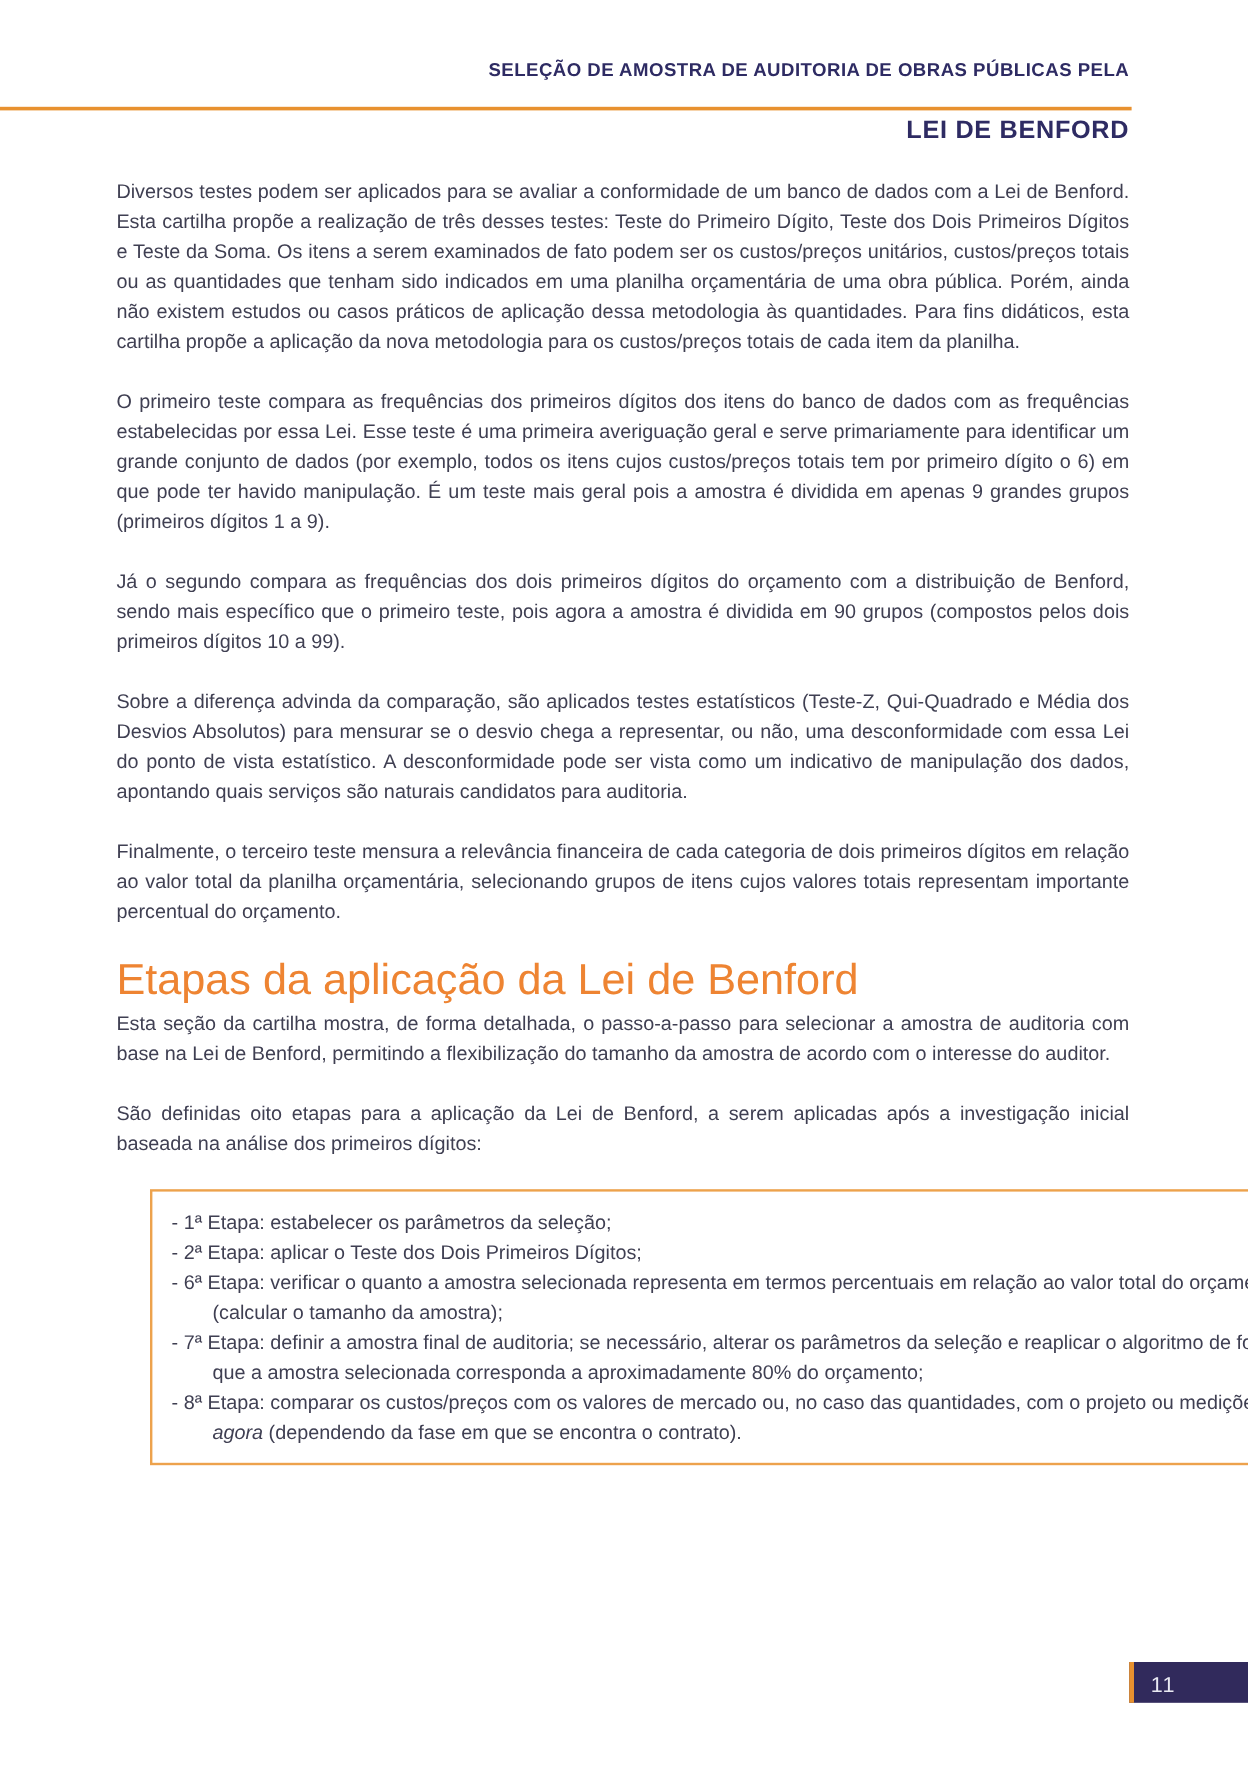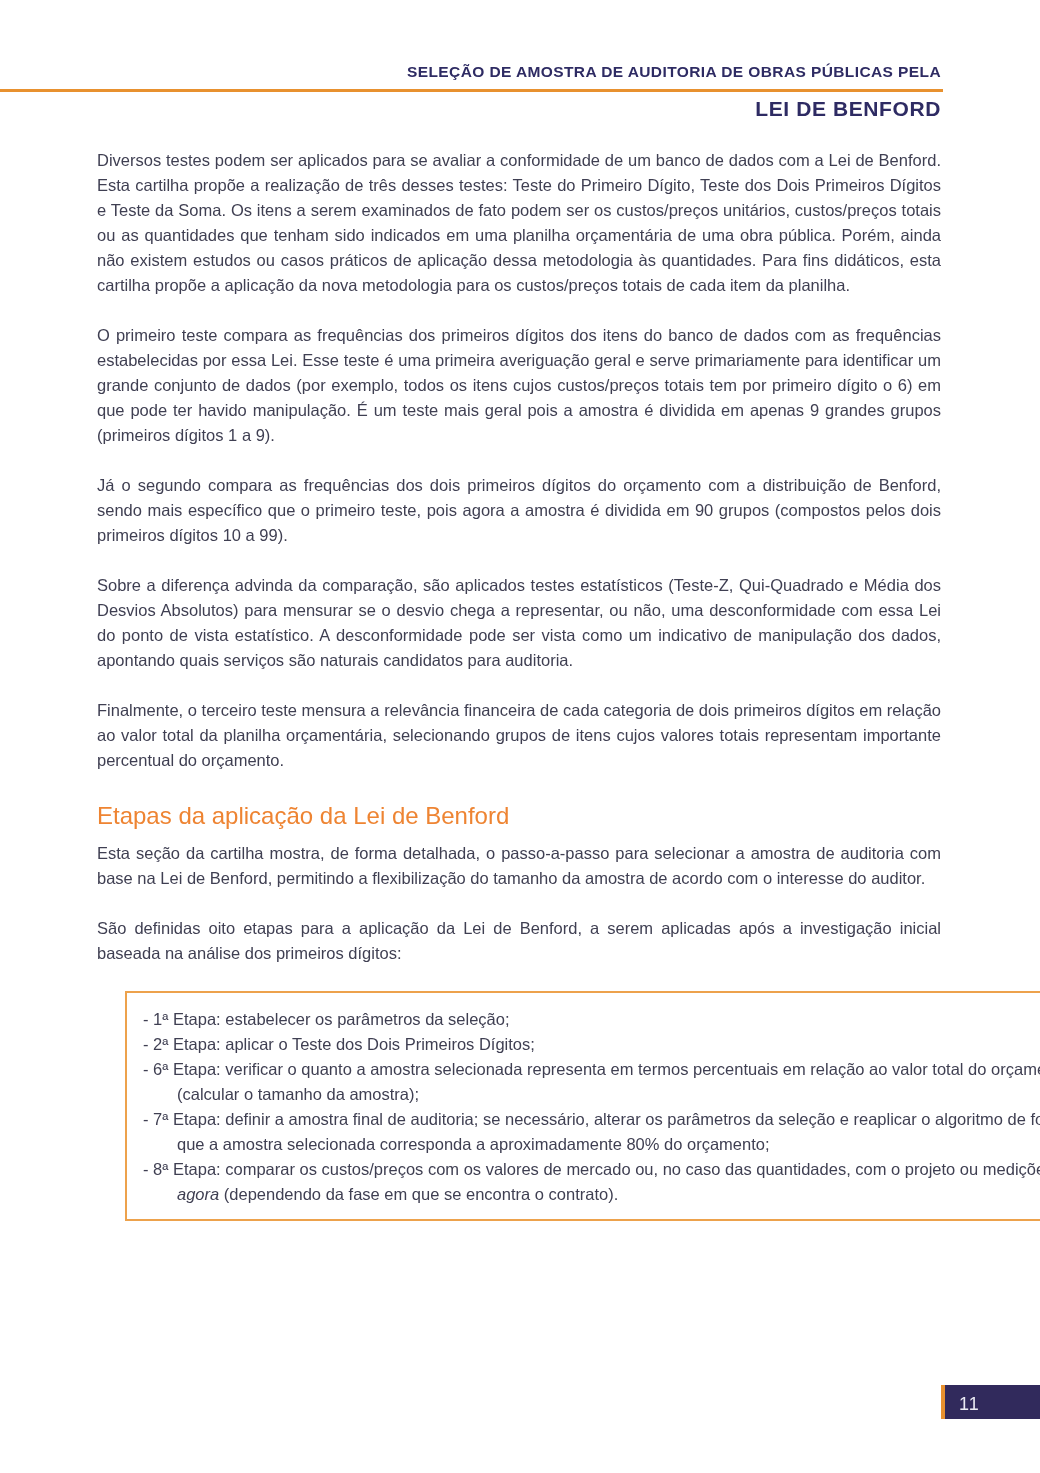--- a/index.html
+++ b/index.html
@@ -16,21 +16,21 @@
     width:1040px;
     height:1473px;
     background:#ffffff;
     overflow:hidden;
     font-family:"Liberation Sans","DejaVu Sans",sans-serif;
     color:var(--body_text);
   }
   
   .header-line1{
     position:absolute;
-    top:63px; right:99px;
+    top:50px; right:99px;
     font-size:15.5px;
     font-weight:700;
     letter-spacing:.4px;
     color:var(--navy);
     white-space:nowrap;
   }
   .header-rule{
     position:absolute;
     top:89px; left:0;
     width:943px; height:3px;
@@ -53,21 +53,21 @@
   }
   .content p{
     margin:0 0 25px 0;
     font-size:16.5px;
     line-height:25px;
     text-align:justify;
     color:var(--body_text);
   }
   h2.section-heading{
     margin:20px 0 7px 0;
-    font-size:24px;
+    font-size:36px;
     line-height:36px;
     font-weight:400;
     color:var(--heading_orange);
   }
   
   .etapas-box{
     margin:16px 0 0 28px;
     width:977px;
     box-sizing:border-box;
     border:2px solid var(--box_border);

